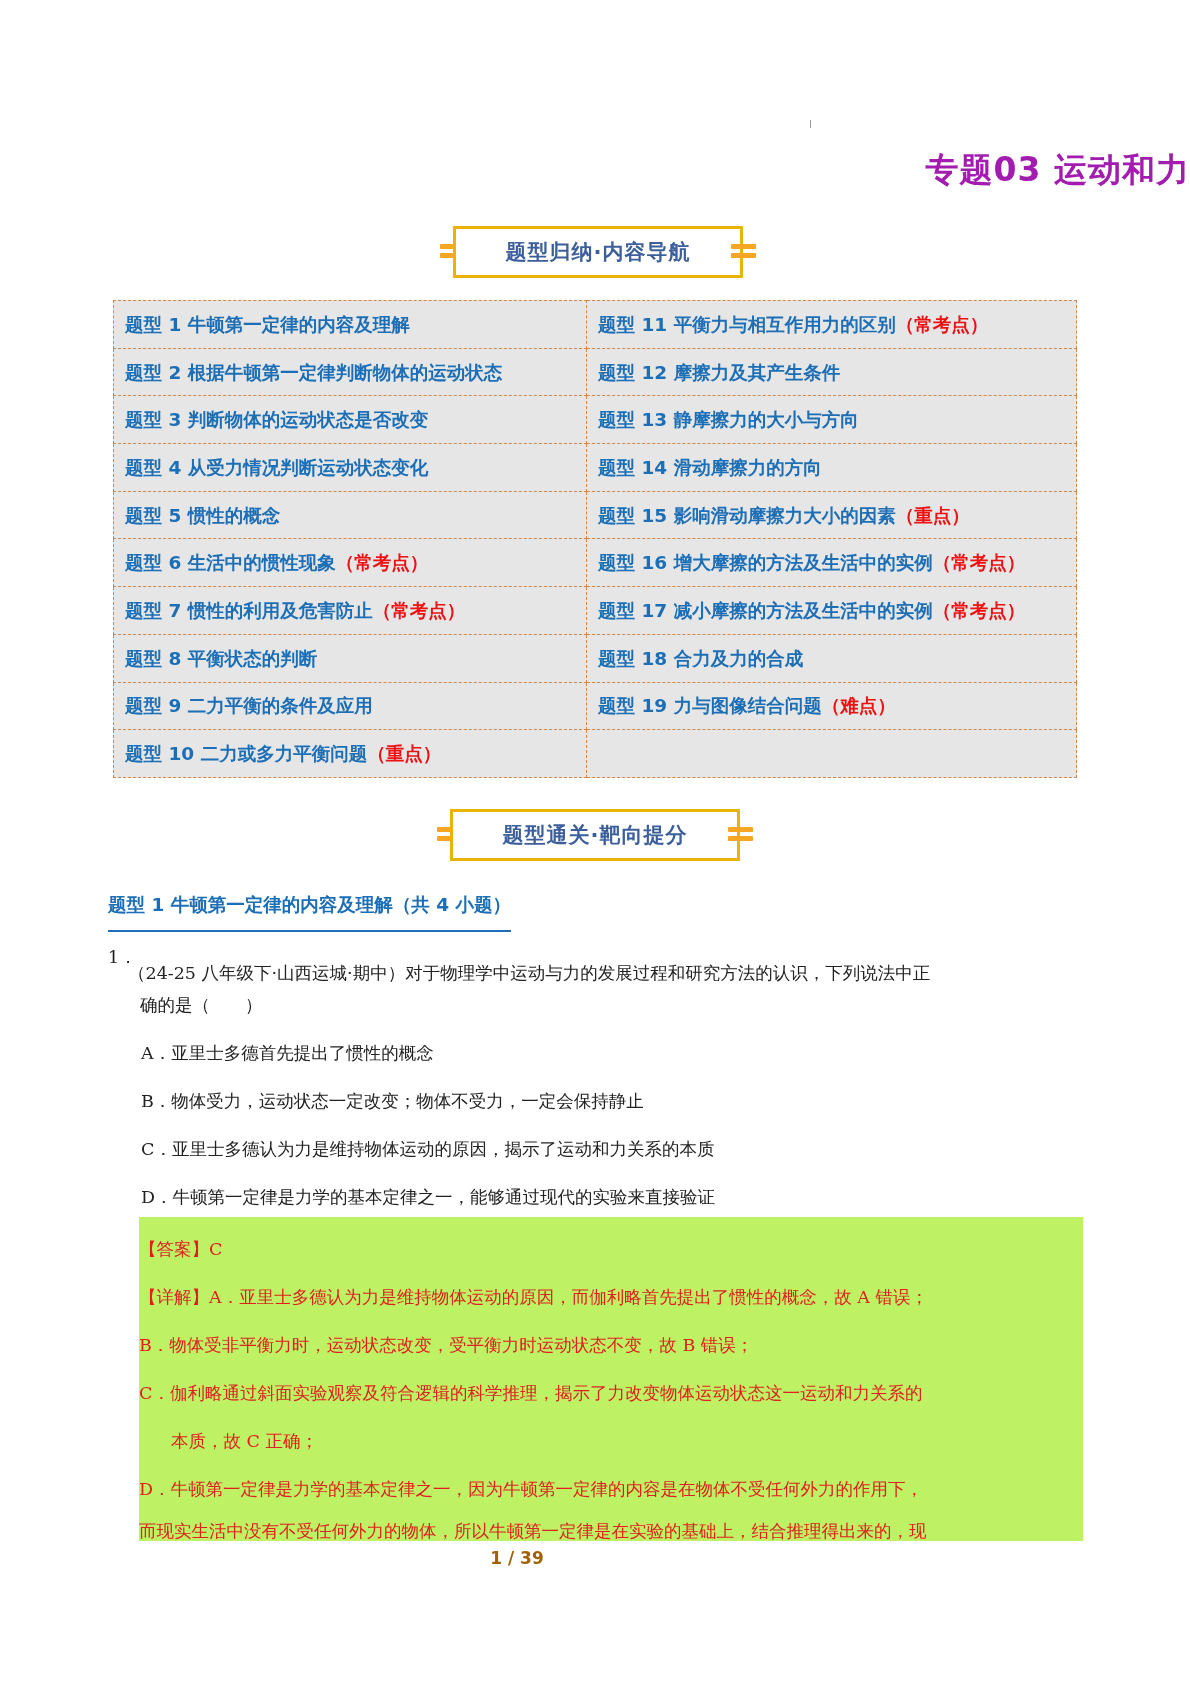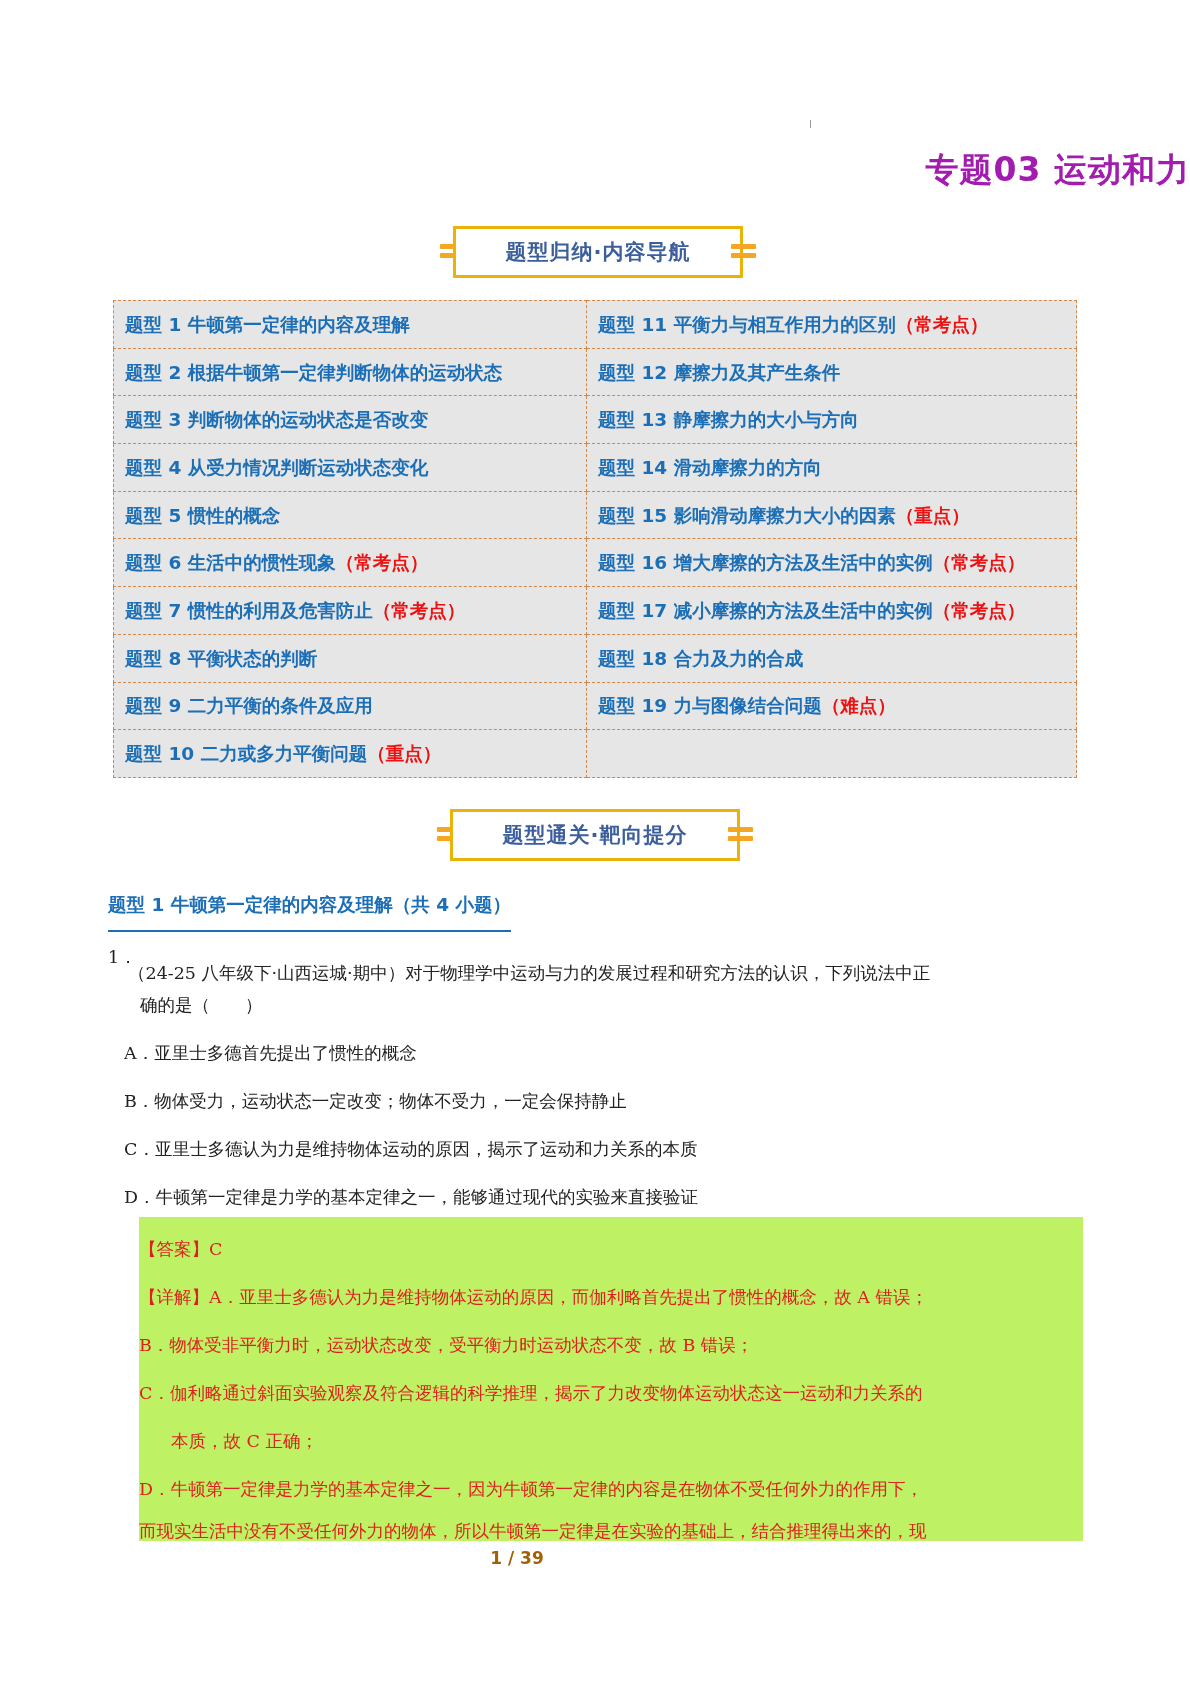--- a/index.html
+++ b/index.html
@@ -15,21 +15,21 @@
     .bar-pair i { display: block; height: 5px; background: #f5a623; margin-bottom: 4px; border-radius: 1px; }
     .nav-table { left: 113px; top: 300px; width: 964px; border-collapse: collapse; background: #e6e6e6; }
     .nav-table td { height: 47.7px; border: 1px dashed #d2884a; padding: 0 0 0 11px; font-size: 18.5px; font-weight: bold; color: #1c6fb6; white-space: nowrap; box-sizing: border-box; }
     .nav-table td.c1 { width: 473px; }
     .tag { color: #ee1111; }
     .section-head { left: 108px; top: 892px; font-size: 18.5px; font-weight: bold; color: #1c6fb6; border-bottom: 2px solid #1c6fb6; padding-bottom: 13px; }
     .q-text { font-family: "DejaVu Serif", "Liberation Serif", serif; font-size: 17.5px; color: #222; }
     .q-num { left: 108px; top: 945px; }
     .q-stem1 { left: 128px; top: 945px; margin-top: 16px; }
     .q-stem2 { left: 140px; top: 993px; }
-    .opt { left: 124px; text-align: right; }
+    .opt { left: 141px; text-align: right; }
     .answer-box { left: 139px; top: 1217px; width: 944px; height: 324px; background: #bef264; }
     .ans-line { position: absolute; left: 0; font-family: "DejaVu Serif", "Liberation Serif", serif; font-size: 17.5px; color: #e02020; white-space: nowrap; }
     .ans-bracket { color: #e02020; }
     .footer { left: 0; width: 972px; top: 1548px; text-align: center; font-size: 17px; font-weight: bold; color: #a16207; margin-left: 31px; }
   </style>
 </head>
 <body>
 
 <div class="abs page-mark"></div>
 

